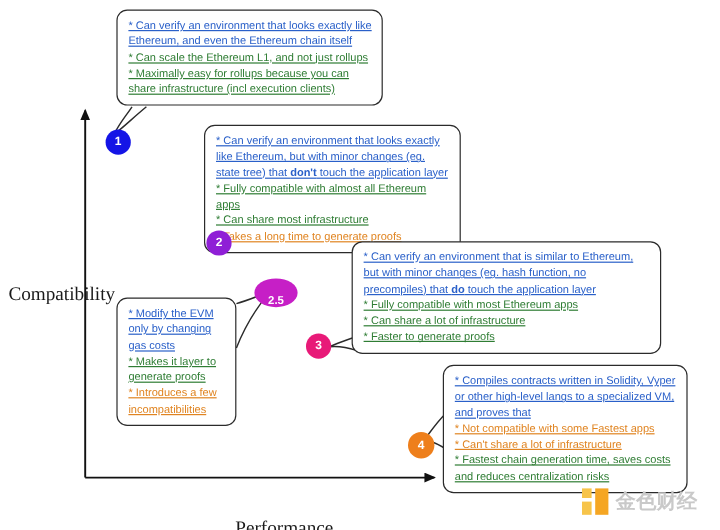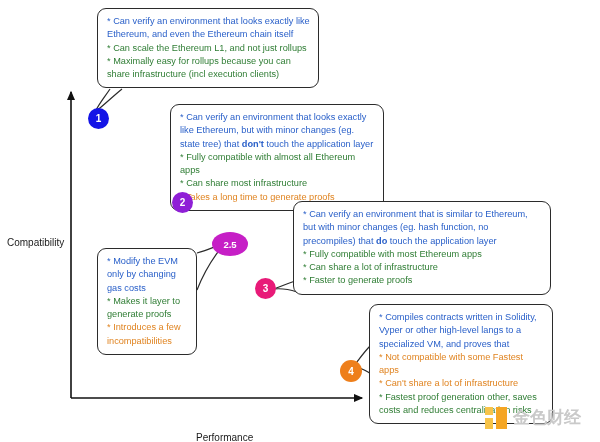--- a/index.html
+++ b/index.html
@@ -18,42 +18,43 @@
   .axis-svg {
     position: absolute;
     left: 0;
     top: 0;
     width: 600px;
     height: 442px;
     pointer-events: none;
   }
   .axis-label {
     position: absolute;
-    font-family: Liberation Sans, sans-serif;
-    font-size: 10px;
+    font-family: Liberation Serif, serif;
+    font-size: 16px;
     color: #1a1a1a;
     white-space: nowrap;
   }
   #y-axis-label { left: 7px; top: 237px; }
   #x-axis-label { left: 196px; top: 432px; }
 
   .note-box {
     position: absolute;
     box-sizing: border-box;
     background: #ffffff;
     border: 1.2px solid #2b2b2b;
     border-radius: 9px;
     padding: 6px 8px 6px 9px;
     font-size: 9.2px;
     line-height: 13.3px;
   }
   .note-line {
     font-family: "Liberation Sans", sans-serif;
     margin: 0;
     white-space: normal;
+    text-decoration: underline;
   }
   .c-blue   { color: #2a60c9; }
   .c-green  { color: #2f7d34; }
   .c-red    { color: #d62222; }
   .c-orange { color: #e08421; }
   .bold { font-weight: bold; }
 
   .node-circle {
     position: absolute;
     border-radius: 50%;
@@ -148,36 +149,36 @@
     <div class="note-line c-green">* Can share a lot of infrastructure</div>
     <div class="note-line c-green">* Faster to generate proofs</div>
   </div>
 
   <div class="note-box" style="left:97px; top:248px; width:100px;">
     <div class="note-line c-blue">* Modify the EVM only by changing gas costs</div>
     <div class="note-line c-green">* Makes it layer to generate proofs</div>
     <div class="note-line c-orange">* Introduces a few incompatibilities</div>
   </div>
 
-  <div class="note-box" style="left:369px; top:304px; width:184px;">
+  <div class="note-box" style="left:369px; top:304px; width:204px;">
     <div class="note-line c-blue">* Compiles contracts written in Solidity, Vyper or other high-level langs to a specialized VM, and proves that</div>
     <div class="note-line c-orange">* Not compatible with some Fastest apps</div>
     <div class="note-line c-orange">* Can't share a lot of infrastructure</div>
-    <div class="note-line c-green">* Fastest proof generation other, saves costs and reduces centralization risks</div>
+    <div class="note-line c-green">* Fastest chain generation time, saves costs and reduces centralization risks</div>
   </div>
 
   <div class="node-circle" style="left:88px; top:108px; width:21px; height:21px; background:#1414e6; font-size:10px;">
     <span>1</span>
   </div>
 
   <div class="node-circle" style="left:172px; top:192px; width:21px; height:21px; background:#8f1fd6; font-size:10px;">
     <span>2</span>
   </div>
 
-  <div class="node-circle" style="left:212px; top:232px; width:36px; height:24px; background:#c61fc6; font-size:9.5px;">
+  <div class="node-circle" style="left:212px; top:232px; width:36px; height:24px; background:#c61fc6; font-size:9.5px;align-items:flex-end;">
     <span>2.5</span>
   </div>
 
   <div class="node-circle" style="left:255px; top:278px; width:21px; height:21px; background:#e81a78; font-size:10px;">
     <span>3</span>
   </div>
 
   <div class="node-circle" style="left:340px; top:360px; width:22px; height:22px; background:#ee7f1b; font-size:10px;">
     <span>4</span>
   </div>

